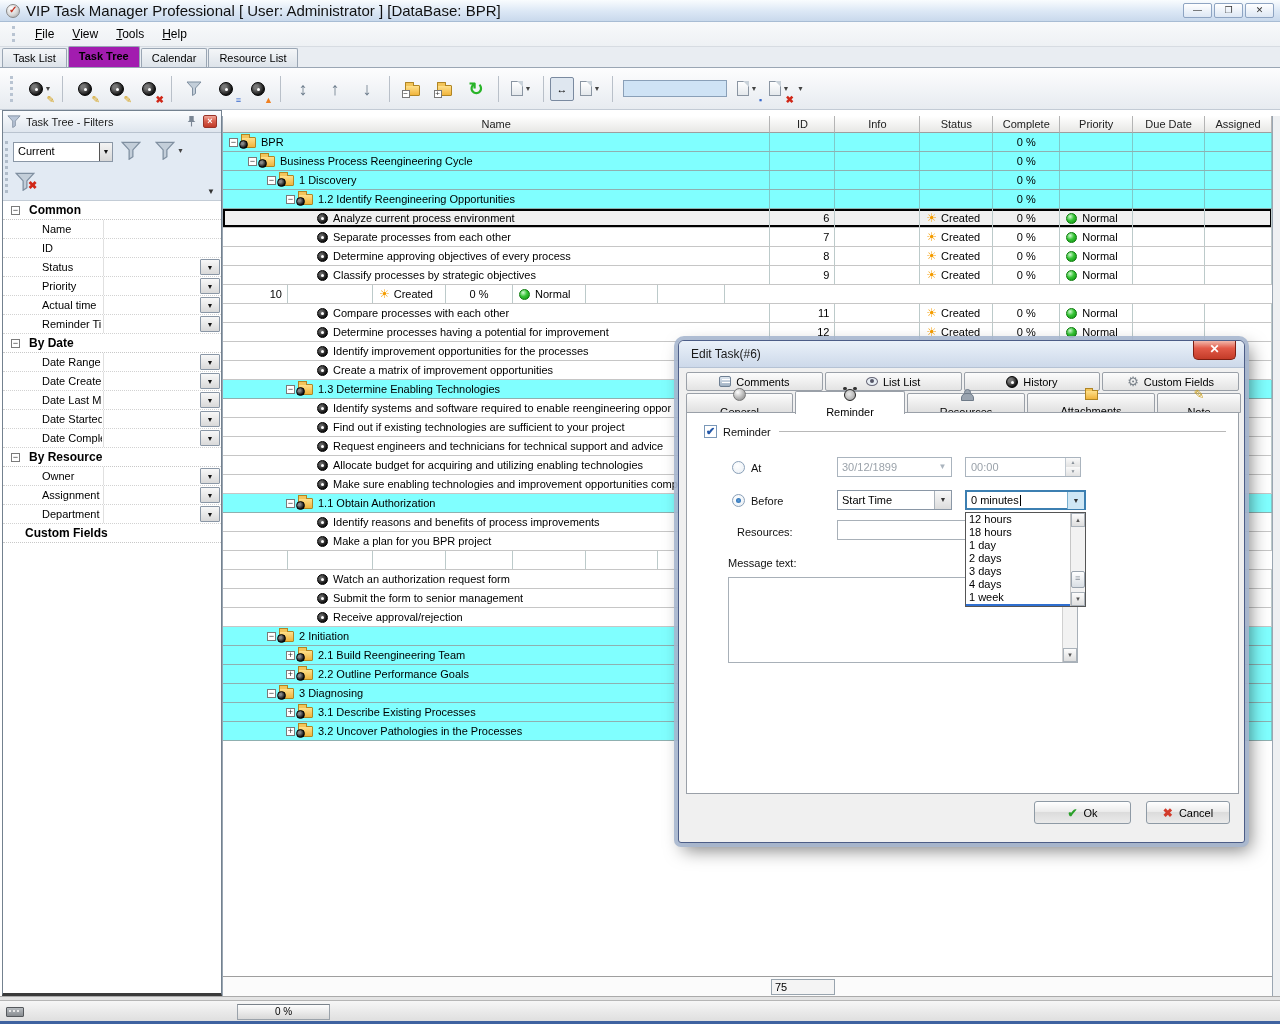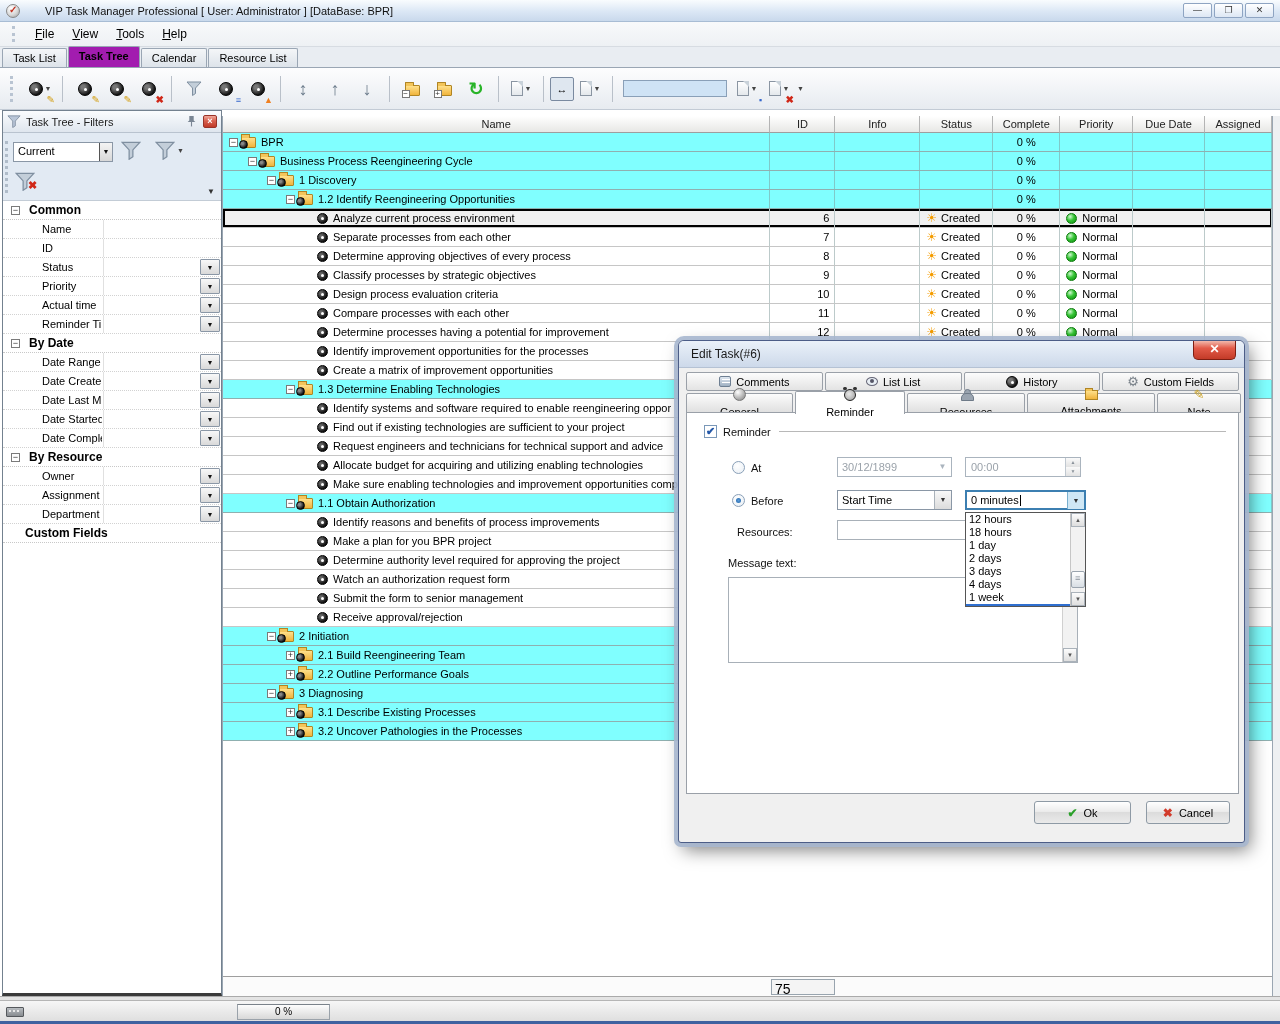--- a/index.html
+++ b/index.html
@@ -8,21 +8,21 @@
          background:#fff; position:relative; overflow:hidden; }
 
   
   .titlebar { position:absolute; left:0; top:0; width:1280px; height:22px;
     background:linear-gradient(#f9fcfe,#dbe7f5 55%,#c9d9ec); border-bottom:1px solid #a8bcd4;
     display:flex; align-items:center; padding:0 6px; }
   .appicon { width:14px; height:14px; border-radius:50%; margin-right:6px;
     background:radial-gradient(circle at 35% 30%, #ffffff, #d8d8d8 55%, #9a9a9a);
     border:1px solid #888; position:relative; }
   .appicon::after { content:"✓"; position:absolute; left:2px; top:-1px; color:#c03020; font-size:10px; font-weight:bold; }
-  .titletext { font-size:11px; color:#111;margin-left:19px; }
+  .titletext { font-size:15px; color:#111; }
   .winbtns { margin-left:auto; display:flex; gap:2px; }
   .wbtn { width:29px; height:15px; border:1px solid #8ea4c2; border-radius:2px;
     background:linear-gradient(#ffffff,#dde7f4); display:flex; align-items:center; justify-content:center;
     font-size:9px; color:#333; line-height:1; }
 
   
   .menubar { position:absolute; left:0; top:22px; width:1280px; height:25px;
     background:linear-gradient(#f8f9fb,#eef1f4); border-bottom:1px solid #d7dce2;
     display:flex; align-items:center; padding-left:12px; }
   .menubar::before { content:""; width:3px; height:16px; border-left:3px dotted #b9c4d2; margin-right:8px; }
@@ -123,21 +123,21 @@
   .treeicon-folder::before { content:""; position:absolute; left:-1px; top:-4px; width:7px; height:3px;
     background:#f3c55a; border:1px solid #b08524; border-bottom:none; }
   .treeicon-folder::after { content:""; position:absolute; left:-3px; bottom:-2px; width:7px; height:7px; border-radius:50%;
     background:radial-gradient(circle at 35% 35%, #888 0 1px, #111 70%); border:1px solid #000; }
   .sun { color:#f49c00; font-size:12px; margin-right:4px; line-height:1; }
   .sphere { width:11px; height:11px; border-radius:50%; border:1px solid #0a7a0a; margin-right:5px; flex:none;
     background:radial-gradient(circle at 35% 30%, #d2f8d2, #35c435 45%, #0e8c0e); }
   .gfooter { position:absolute; left:0; bottom:0; width:1050px; height:20px; background:#fbfbfb;
     border-top:1px solid #9e9e9e; }
   .gfoot-cell { position:absolute; left:548px; top:2px; width:64px; height:16px; border:1px solid #98a4ae;
-    background:#f4f4f4; font-size:14px; padding:1px 0 0 3px; }
+    background:#f4f4f4; font-size:11px; padding:1px 0 0 3px; }
   .rightstrip { position:absolute; left:1272px; top:116px; width:8px; height:880px; background:#eef0f2; border-left:1px solid #9aa6b2; }
 
   
   .belowgrid { position:absolute; left:0; top:996px; width:1280px; height:4px; background:#e4e4e4; border-top:1px solid #aaa; }
   .statusbar { position:absolute; left:0; top:1000px; width:1280px; height:21px;
     background:linear-gradient(#f6f6f6,#dfdfdf); border-top:1px solid #b5b5b5; }
   .kbicon { position:absolute; left:6px; top:6px; width:18px; height:10px; background:linear-gradient(#b8bcc0,#888c90);
     border:1px solid #55585c; border-radius:1px; }
   .kbicon::after { content:""; position:absolute; left:2px; top:2px; width:12px; height:2px;
     background:repeating-linear-gradient(90deg,#e8e8e8 0 2px,transparent 2px 4px); }
@@ -605,25 +605,20 @@
         </div>
         <div class="cell c4">0 %</div>
         <div class="cell c5">
           <span class="sphere"></span>
           <span>Normal</span>
         </div>
         <div class="cell c6"></div>
         <div class="cell c7"></div>
       </div>
       <div class="row task">
-        <div class="cell c0 namecell">
-          <span class="indent" style="width: 94px;"></span>
-          <span class="treeicon-clock"></span>
-          <span>Design process evaluation criteria</span>
-        </div>
         <div class="cell c1">10</div>
         <div class="cell c2"></div>
         <div class="cell c3">
           <span class="sun">☀</span>
           <span>Created</span>
         </div>
         <div class="cell c4">0 %</div>
         <div class="cell c5">
           <span class="sphere"></span>
           <span>Normal</span>
@@ -821,25 +816,20 @@
         </div>
         <div class="cell c1"></div>
         <div class="cell c2"></div>
         <div class="cell c3"></div>
         <div class="cell c4"></div>
         <div class="cell c5"></div>
         <div class="cell c6"></div>
         <div class="cell c7"></div>
       </div>
       <div class="row task">
-        <div class="cell c0 namecell">
-          <span class="indent" style="width: 94px;"></span>
-          <span class="treeicon-clock"></span>
-          <span>Determine authority level required for approving the project</span>
-        </div>
         <div class="cell c1"></div>
         <div class="cell c2"></div>
         <div class="cell c3"></div>
         <div class="cell c4"></div>
         <div class="cell c5"></div>
         <div class="cell c6"></div>
         <div class="cell c7"></div>
       </div>
       <div class="row task">
         <div class="cell c0 namecell">

